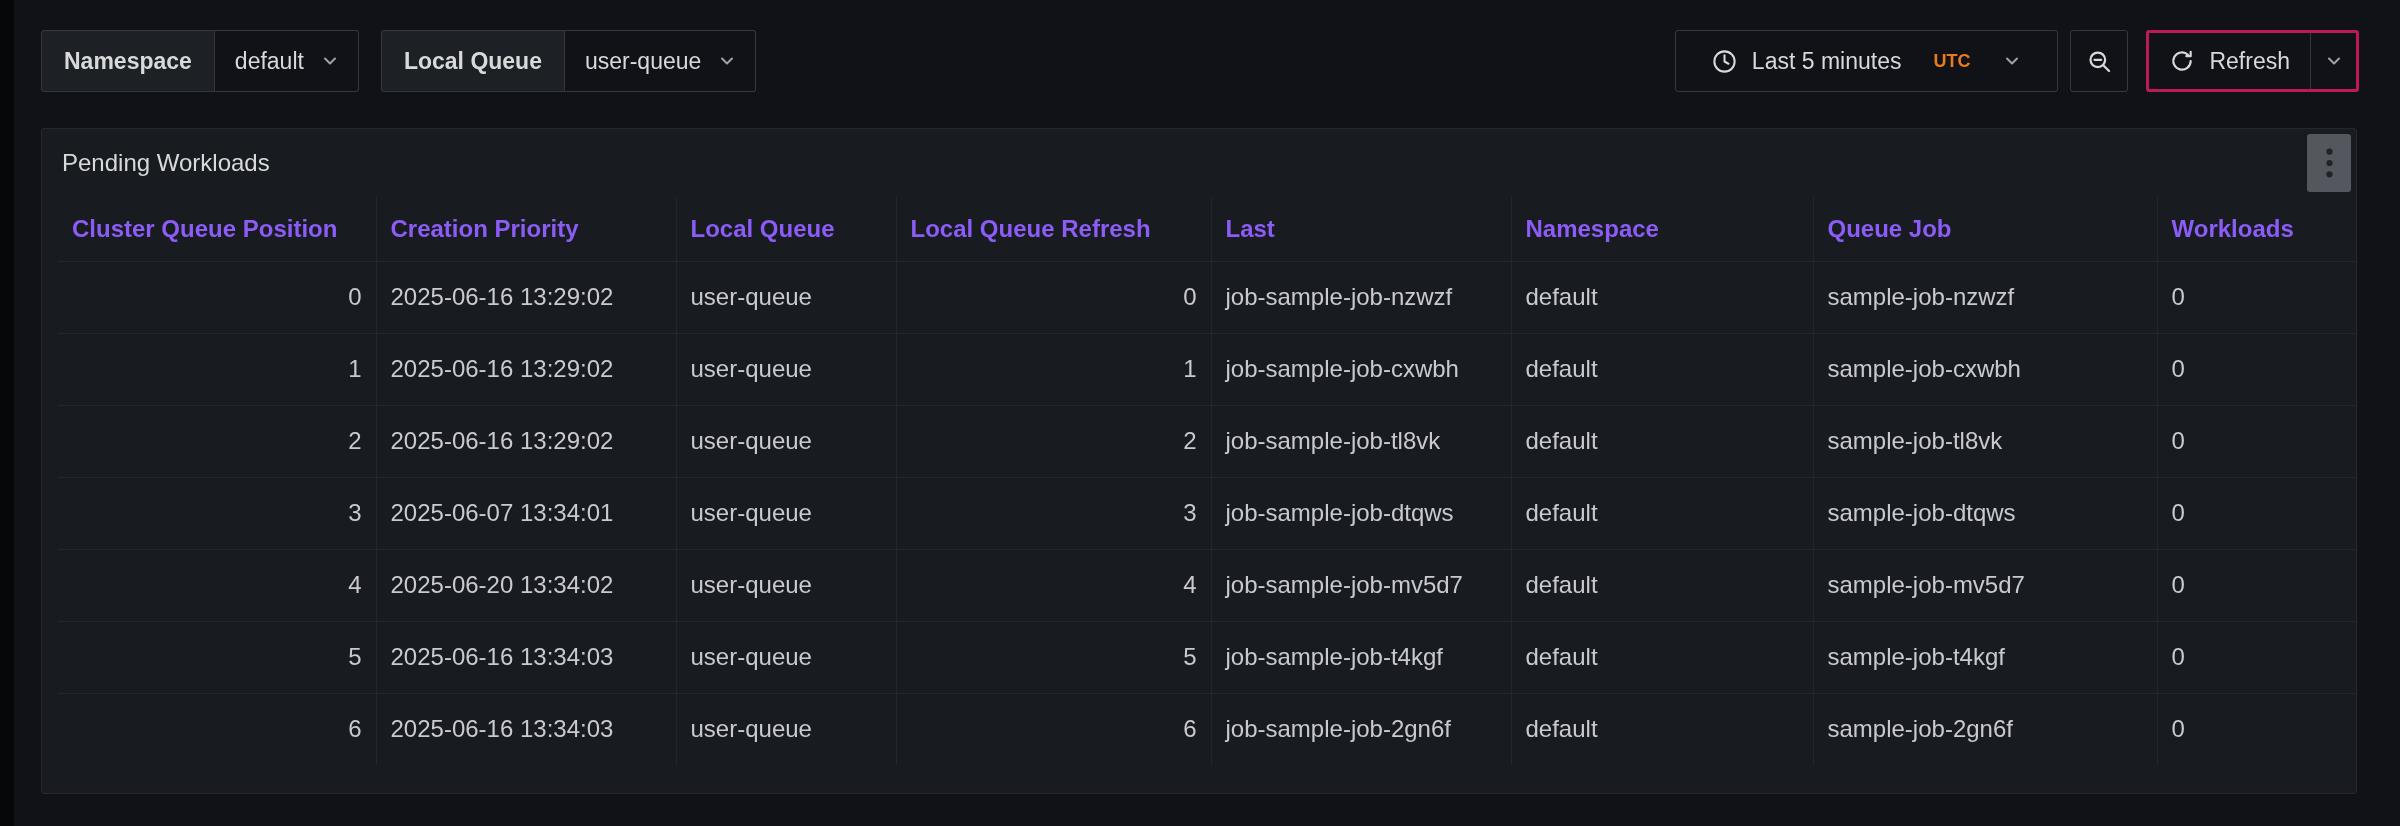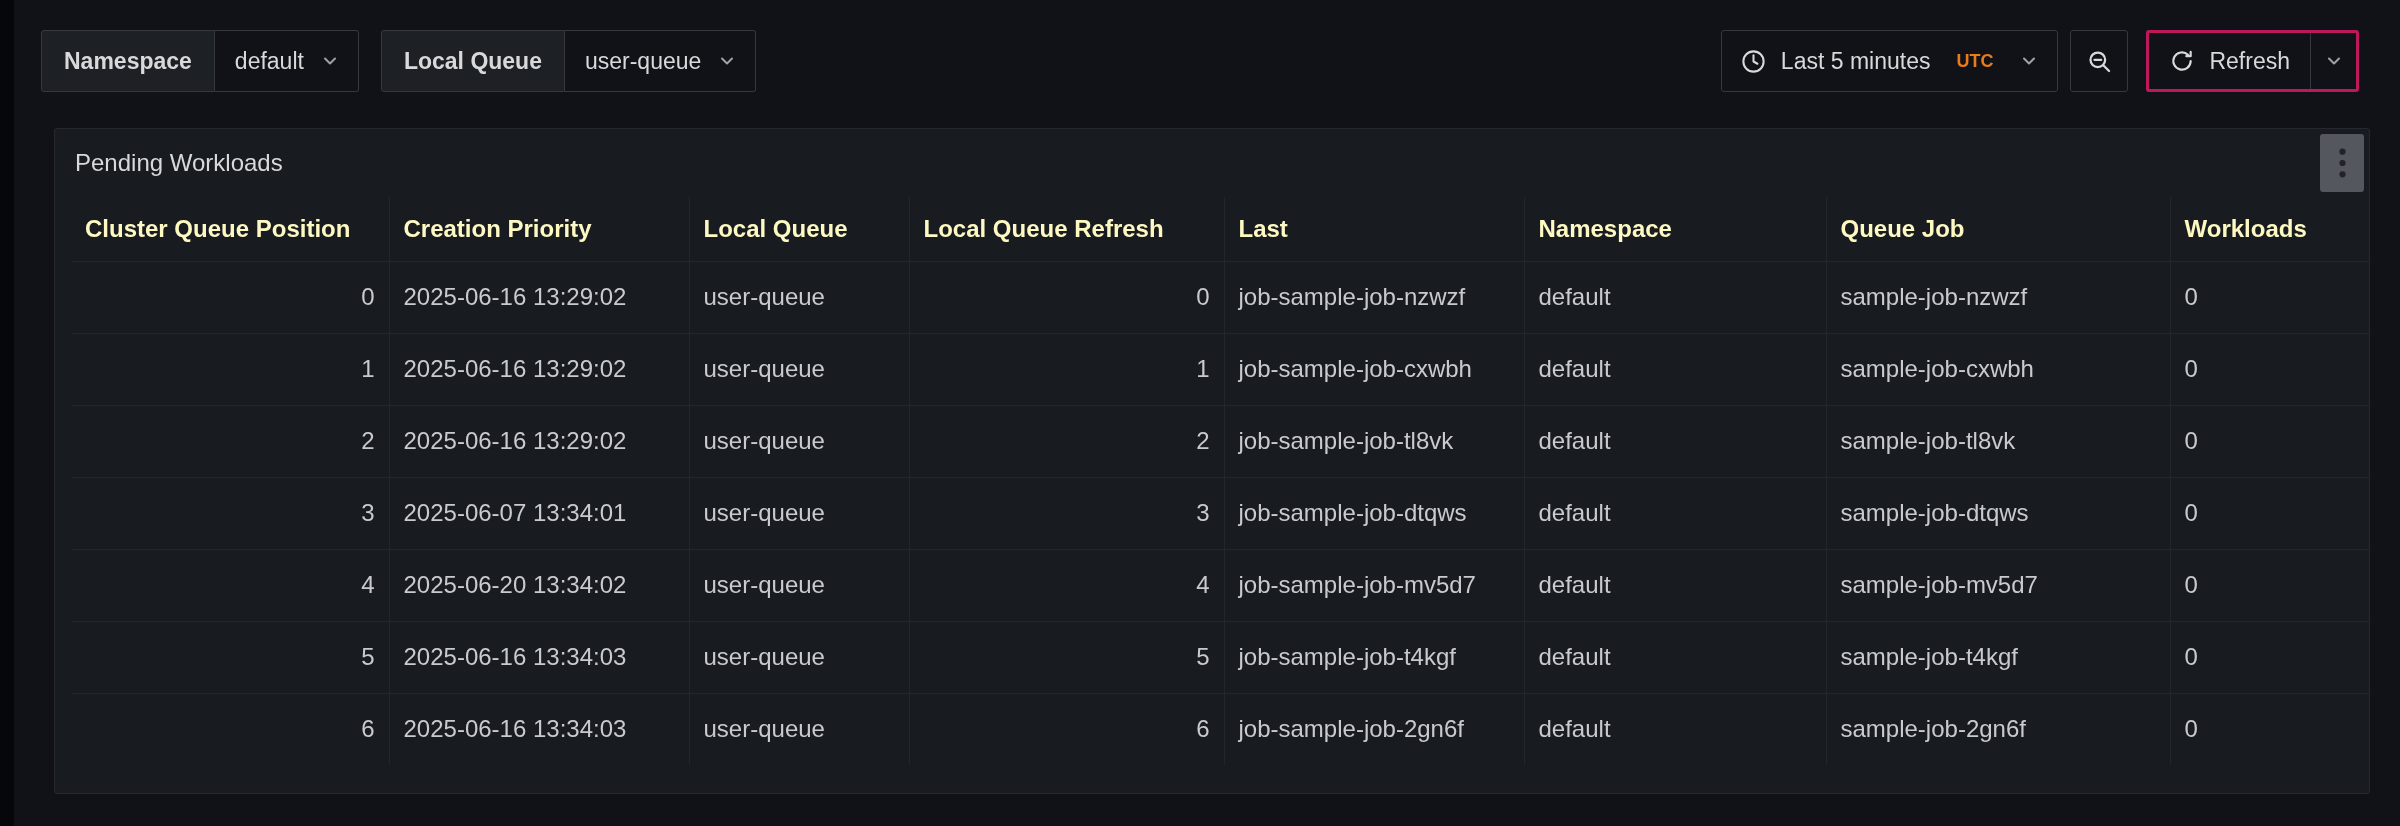--- a/index.html
+++ b/index.html
@@ -29,58 +29,58 @@
     font-size:23px; font-weight:600; color:#d8d9da; white-space:nowrap;
   }
   .varvalue {
     display:flex; align-items:center; gap:16px; padding:0 18px 0 20px;
     background:#111217; border:1px solid #35383f; border-left:none;
     border-radius:0 3px 3px 0;
     font-size:23px; color:#d8d9da; cursor:pointer; white-space:nowrap;
   }
   .spacer { flex:1; }
   .tbtn {
-    display:flex; align-items:center; gap:14px; height:62px; padding:0 18px;
+    display:flex; align-items:center; gap:14px; height:62px; padding:0 35px;
     background:#111217; border:1px solid #35383f; border-radius:3px;
     font-size:23px; font-weight:500; color:#d8d9da; cursor:pointer; white-space:nowrap;
   }
   .timepicker { margin-right:12px; }
   .iconbtn { width:58px; justify-content:center; padding:0; margin-right:18px; }
-  .utc { color:#eb7b18; font-size:18px; font-weight:700; margin:0 12px; }
+  .utc { color:#eb7b18; font-size:18px; font-weight:700; margin:0 18px; }
   .refresh-group {
     display:flex; height:62px; border:3px solid #be185d; border-radius:3px;
     background:#111217;
   }
   .refresh-main {
     display:flex; align-items:center; gap:14px; padding:0 20px;
     font-size:23px; font-weight:500; color:#d8d9da; cursor:pointer;
   }
   .refresh-caret {
     display:flex; align-items:center; justify-content:center; width:46px;
     border-left:1px solid #35383f; cursor:pointer;
   }
   
   .panel {
-    position:absolute; left:54px; top:128px; width:2316px; height:666px;
+    position:absolute; left:41px; top:128px; width:2316px; height:666px;
     background:#181b1f; border:1px solid #26282e; border-radius:3px;
   }
   .panel-header {
     position:relative; display:flex; align-items:center; height:68px; padding-left:20px;
   }
   .panel-title { font-size:24px; font-weight:500; color:#d8d9da; cursor:pointer; }
   .kebab-btn {
     position:absolute; right:5px; top:5px; width:44px; height:58px;
     border-radius:3px; background:#54575d;
     display:flex; align-items:center; justify-content:center; cursor:pointer;
   }
   
   .table-wrap { padding-left:16px; }
   table { border-collapse:collapse; table-layout:fixed; width:2298px; }
   th {
-    height:64px; font-size:24px; font-weight:700; color:#fef9c3;
+    height:64px; font-size:24px; font-weight:700; color:#8b5cf6;
     text-align:left; padding:0 14px; white-space:nowrap; overflow:hidden;
     border-right:1px solid #24262c; cursor:pointer;
   }
   td {
     height:72px; font-size:24px; color:#c9cad0;
     padding:0 14px; white-space:nowrap; overflow:hidden;
     border-right:1px solid #24262c; border-top:1px solid #24262c;
   }
   th:last-child, td:last-child { border-right:none; }
   td.num { text-align:right; }

